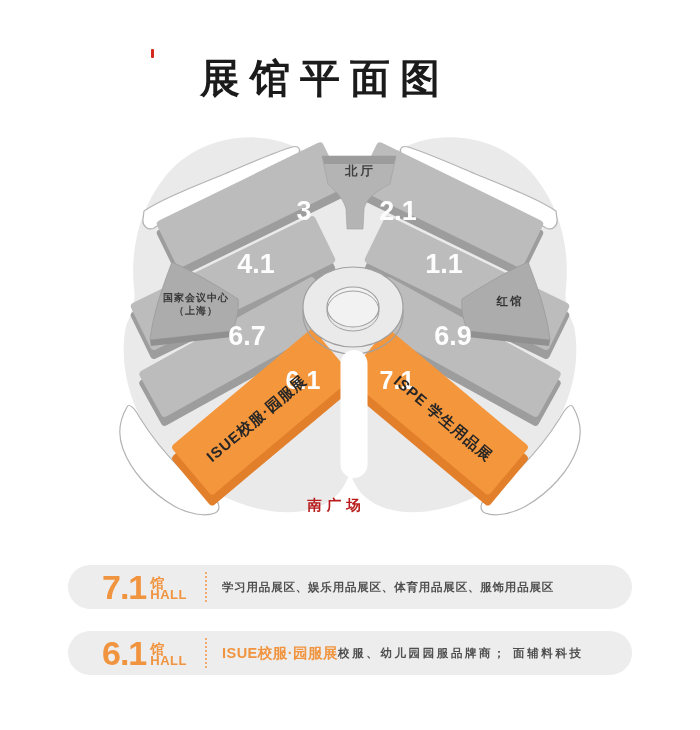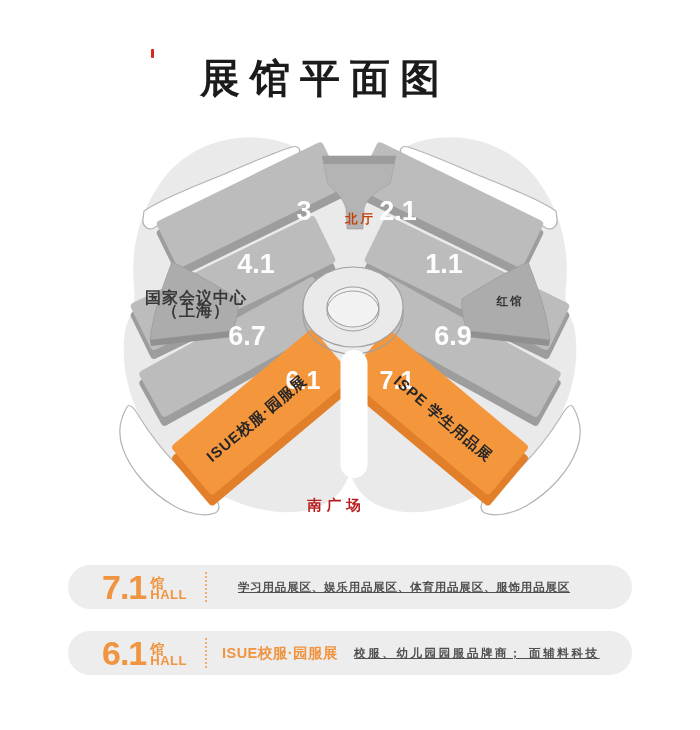--- a/index.html
+++ b/index.html
@@ -14,41 +14,41 @@
     font-size:40px;font-weight:900;color:#1b1b1b;
     letter-spacing:10px;text-indent:10px;line-height:1.1;
   }
   .red-mark{position:absolute;left:151px;top:49px;width:3px;height:9px;background:#d3281e;border-radius:1px;}
   
   #map-svg{position:absolute;left:0;top:0;}
   
   .map-label{position:absolute;transform:translate(-50%,-50%);white-space:nowrap;}
   .hall-num{color:#fdfdfd;font-weight:800;font-size:27px;letter-spacing:0px;}
   .hall-num-o{color:#ffffff;font-weight:800;font-size:25px;}
-  .wedge-label{color:#c2410c;font-weight:700;font-size:12.5px;letter-spacing:3px;text-indent:3px;margin-top:48px;}
-  .conv-label{color:#383838;font-weight:700;font-size:16px;line-height:13px;text-align:center;letter-spacing:1px;}
+  .wedge-label{color:#404040;font-weight:700;font-size:12.5px;letter-spacing:3px;text-indent:3px;}
+  .conv-label{color:#383838;font-weight:700;font-size:10px;line-height:13px;text-align:center;letter-spacing:1px;}
   .redhall-label{color:#333333;font-weight:700;font-size:11.5px;letter-spacing:2px;text-indent:2px;}
   .rot-name{font-size:15px;font-weight:700;color:#262626;letter-spacing:1px;}
   .rot-l{transform:translate(-50%,-50%) rotate(-40deg);}
   .rot-r{transform:translate(-50%,-50%) rotate(40deg);}
   .south-label{color:#b91c1c;font-weight:700;font-size:14.5px;letter-spacing:5px;text-indent:5px;}
   
   .legend-row{
     position:absolute;left:68px;width:564px;height:44px;background:#ededed;
     border-radius:22px;display:flex;align-items:center;padding:0;box-sizing:border-box;
   }
   .legend-row.r1{top:565px;}
   .legend-row.r2{top:631px;}
   .lg-num{margin-left:34px;font-size:34px;font-weight:900;color:#f0943f;line-height:1;letter-spacing:-1px;}
   .lg-unit{margin-left:4px;display:flex;flex-direction:column;align-items:flex-start;color:#f0943f;}
   .lg-unit .cn{font-size:14px;font-weight:800;line-height:14px;}
   .lg-unit .en{font-size:13px;font-weight:700;line-height:9px;letter-spacing:0.5px;}
   .lg-div{margin:0 15px 0 18px;height:30px;width:0;border-left:2px dotted #f3aa6e;}
   .lg-name{font-size:14.5px;font-weight:800;color:#f0943f;letter-spacing:0.5px;white-space:nowrap;}
-  .lg-desc{margin-left:16px;font-size:11.5px;font-weight:600;color:#4f4f4f;letter-spacing:0.8px;white-space:nowrap;text-decoration:underline;}
+  .lg-desc{font-size:11.5px;font-weight:600;color:#4f4f4f;letter-spacing:0.8px;white-space:nowrap;}
   .lg-desc.wide{letter-spacing:2.6px;}
 </style>
 </head>
 <body>
 
 <div class="red-mark"></div>
 
 <div class="page-title">展馆平面图</div>
 
 <svg id="map-svg" width="700" height="730" viewBox="0 0 700 730">

